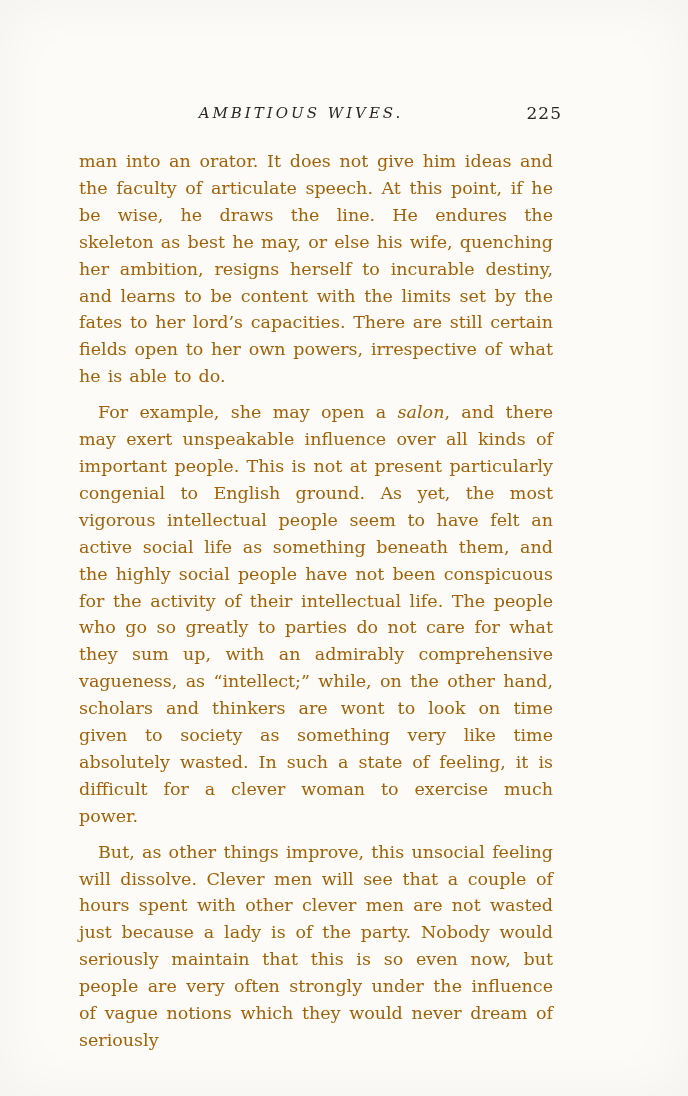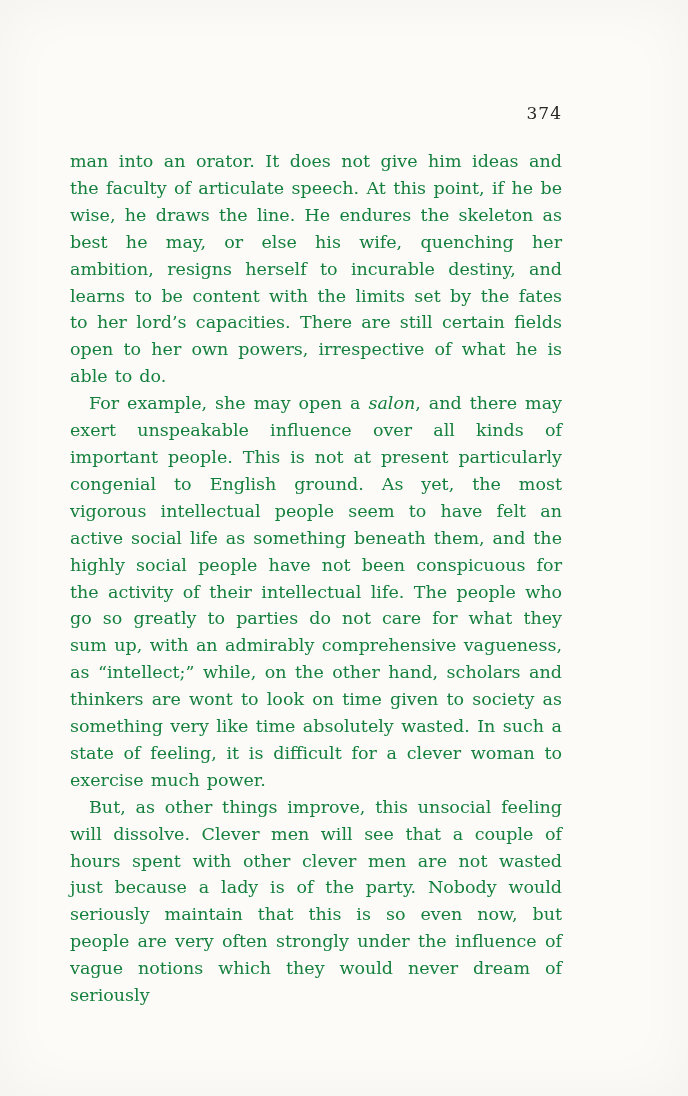--- a/index.html
+++ b/index.html
@@ -40,41 +40,42 @@
   }
   .page-number {
     position: absolute;
     right: 0;
     top: -1px;
     font-size: 17px;
     letter-spacing: 1px;
     color: #2a2623;
   }
   .page-body p {
-    margin: 0;
+    margin: 9px;
     font-size: 17.5px;
     line-height: 26.9px;
     text-align: justify;
     word-spacing: 1.5px;
-    color: #15803d;
+    color: #a16207;
   }
   .page-body p.indent {
     text-indent: 19px;
   }
   .page-body em {
   }
 </style>
 </head>
 <body>
 
 <div class="scan-page">
   <div class="text-block">
 
     <div class="page-header">
-      <span class="page-number">374</span>
+      <span class="running-head">AMBITIOUS WIVES.</span>
+      <span class="page-number">225</span>
     </div>
 
     <div class="page-body">
       <p><span>man into an orator.  It does not give him ideas and the faculty of articulate speech.  At this point, if he be wise, he draws the line.  He endures the skeleton as best he may, or else his wife, quenching her ambition, resigns herself to incurable destiny, and learns to be content with the limits set by the fates to her lord’s capacities.  There are still certain fields open to her own powers, irrespective of what he is able to do.</span></p>
 
       <p class="indent"><span>For example, she may open a </span><em>salon</em><span>, and there may exert unspeakable influence over all kinds of important people.  This is not at present particularly congenial to English ground.  As yet, the most vigorous intellectual people seem to have felt an active social life as something beneath them, and the highly social people have not been conspicuous for the activity of their intellectual life.  The people who go so greatly to parties do not care for what they sum up, with an admirably comprehensive vagueness, as “intellect;” while, on the other hand, scholars and thinkers are wont to look on time given to society as something very like time absolutely wasted.  In such a state of feeling, it is difficult for a clever woman to exercise much power.</span></p>
 
       <p class="indent"><span>But, as other things improve, this unsocial feeling will dissolve.  Clever men will see that a couple of hours spent with other clever men are not wasted just because a lady is of the party.  Nobody would seriously maintain that this is so even now, but people are very often strongly under the influence of vague notions which they would never dream of seriously</span></p>
     </div>
 

